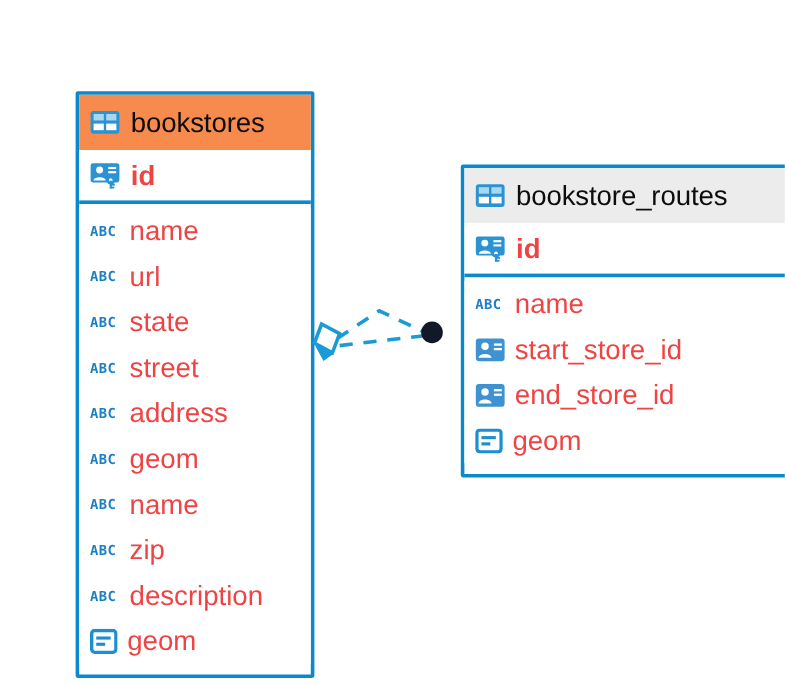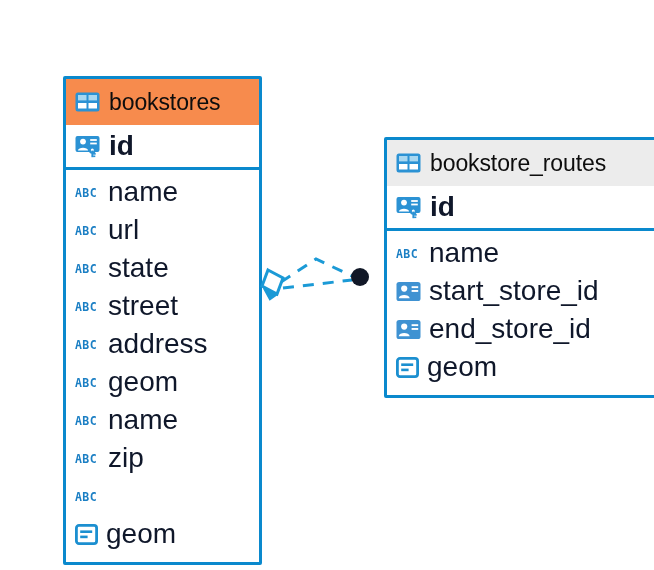--- a/index.html
+++ b/index.html
@@ -74,22 +74,22 @@
     display: flex;
     align-items: center;
     box-sizing: border-box;
     height: 38px;
     padding: 0 10px 0 9px;
     gap: 8px;
     background: #ffffff;
   }
 
   .field-label {
-    font-size: 28px;
-    color: #0f172a;
+    font-size: 23px;
+    color: #ef4444;
     white-space: nowrap;
     line-height: 1;
   }
 
   
   .icon {
     flex: 0 0 auto;
     display: block;
     line-height: 0;
   }
@@ -208,20 +208,21 @@
             </svg>
           </span>
           <span class="field-label">zip</span>
         </div>
         <div class="field-row">
           <span class="icon">
             <svg width="25" height="13" viewBox="0 0 25 13">
               <text x="0" y="10.5" font-family="'DejaVu Sans Mono', monospace" font-size="11.5" font-weight="bold" fill="#1b7fc4" letter-spacing="0.4">ABC</text>
             </svg>
           </span>
+          <span class="field-label">description</span>
         </div>
         <div class="field-row">
           <span class="icon">
             <svg width="23" height="21" viewBox="0 0 23 21">
               <rect x="1.4" y="1.4" width="20.2" height="18.2" rx="2.6" fill="#ffffff" stroke="#1b8fd0" stroke-width="2.8"></rect>
               <rect x="5.2" y="6.4" width="12" height="2.6" fill="#1b8fd0"></rect>
               <rect x="5.2" y="11.6" width="7.4" height="2.6" fill="#1b8fd0"></rect>
             </svg>
           </span>
           <span class="field-label">geom</span>

